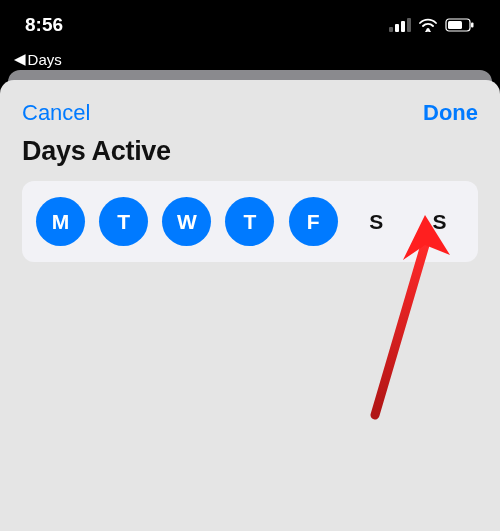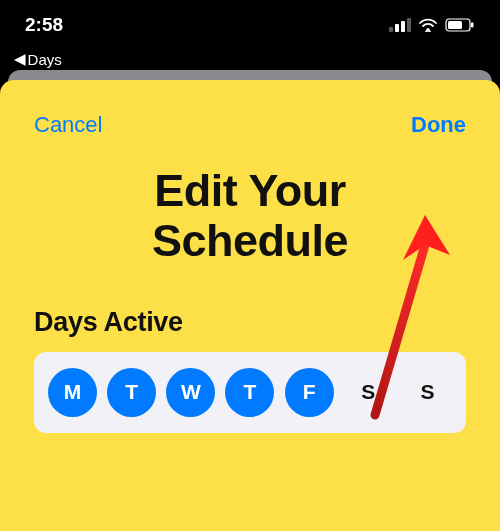--- a/index.html
+++ b/index.html
@@ -45,23 +45,23 @@
       height: 12px;
       background: #8a8a8e;
       border-radius: 12px 12px 0 0;
     }
     .sheet {
       position: absolute;
       top: 80px;
       left: 0;
       right: 0;
       bottom: 0;
-      background: #fde047;
+      background: #e5e5e5;
       border-radius: 14px 14px 0 0;
-      padding: 12px;
+      padding: 0;
     }
     .nav-bar {
       display: flex;
       justify-content: space-between;
       align-items: center;
       padding: 20px 22px 10px 22px;
     }
     .nav-btn {
       background: none;
       border: none;
@@ -141,21 +141,21 @@
       background: #fff;
       border-radius: 1px;
     }
     .signal-bars span.dim { background: #5a5a5a; }
     .wifi-svg, .battery-svg { display: block; }
   </style>
 </head>
 <body>
 
 <div class="status-bar">
-  <span>2:58</span>
+  <span>8:56</span>
   <div class="status-right">
     <div class="signal-bars">
       <span class="dim" style="height:5px"></span>
       <span style="height:8px"></span>
       <span style="height:11px"></span>
       <span class="dim" style="height:14px"></span>
     </div>
     <svg class="wifi-svg" width="20" height="14" viewBox="0 0 20 14">
       <path d="M10 12.5 a2 2 0 1 0 0.001 0 M5 8 a7 7 0 0 1 10 0 M2 5 a11 11 0 0 1 16 0" stroke="#fff" stroke-width="1.8" fill="none" stroke-linecap="round"></path>
       <circle cx="10" cy="11.5" r="1.6" fill="#fff"></circle>
@@ -174,26 +174,20 @@
 </div>
 
 <div class="sheet-backdrop"></div>
 
 <div class="sheet">
   <div class="nav-bar">
     <button class="nav-btn">Cancel</button>
     <button class="nav-btn done">Done</button>
   </div>
 
-  <div class="title-wrap">
-    <div class="title">
-      <span>Edit Your</span><br>
-      <span>Schedule</span>
-    </div>
-  </div>
 
   <div class="section">
     <div class="section-label">Days Active</div>
     <div class="days-row">
       <button class="day active">M</button>
       <button class="day active">T</button>
       <button class="day active">W</button>
       <button class="day active">T</button>
       <button class="day active">F</button>
       <button class="day inactive">S</button>

